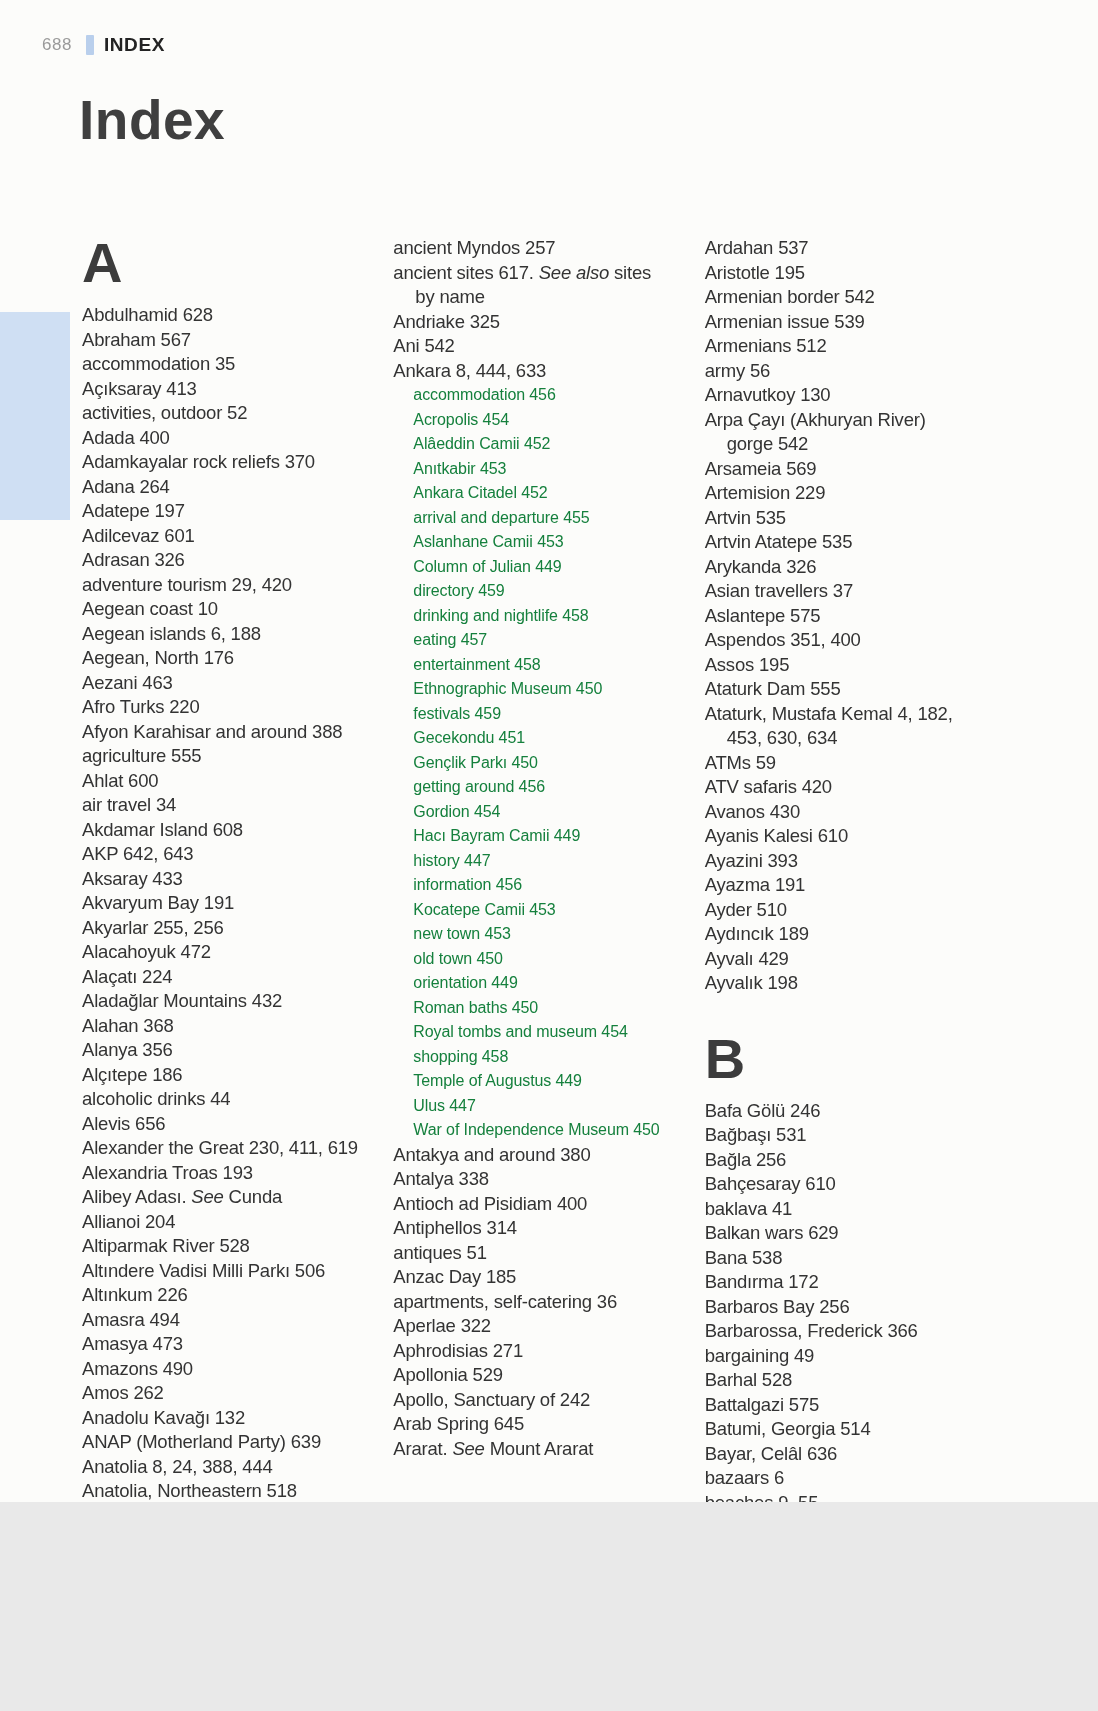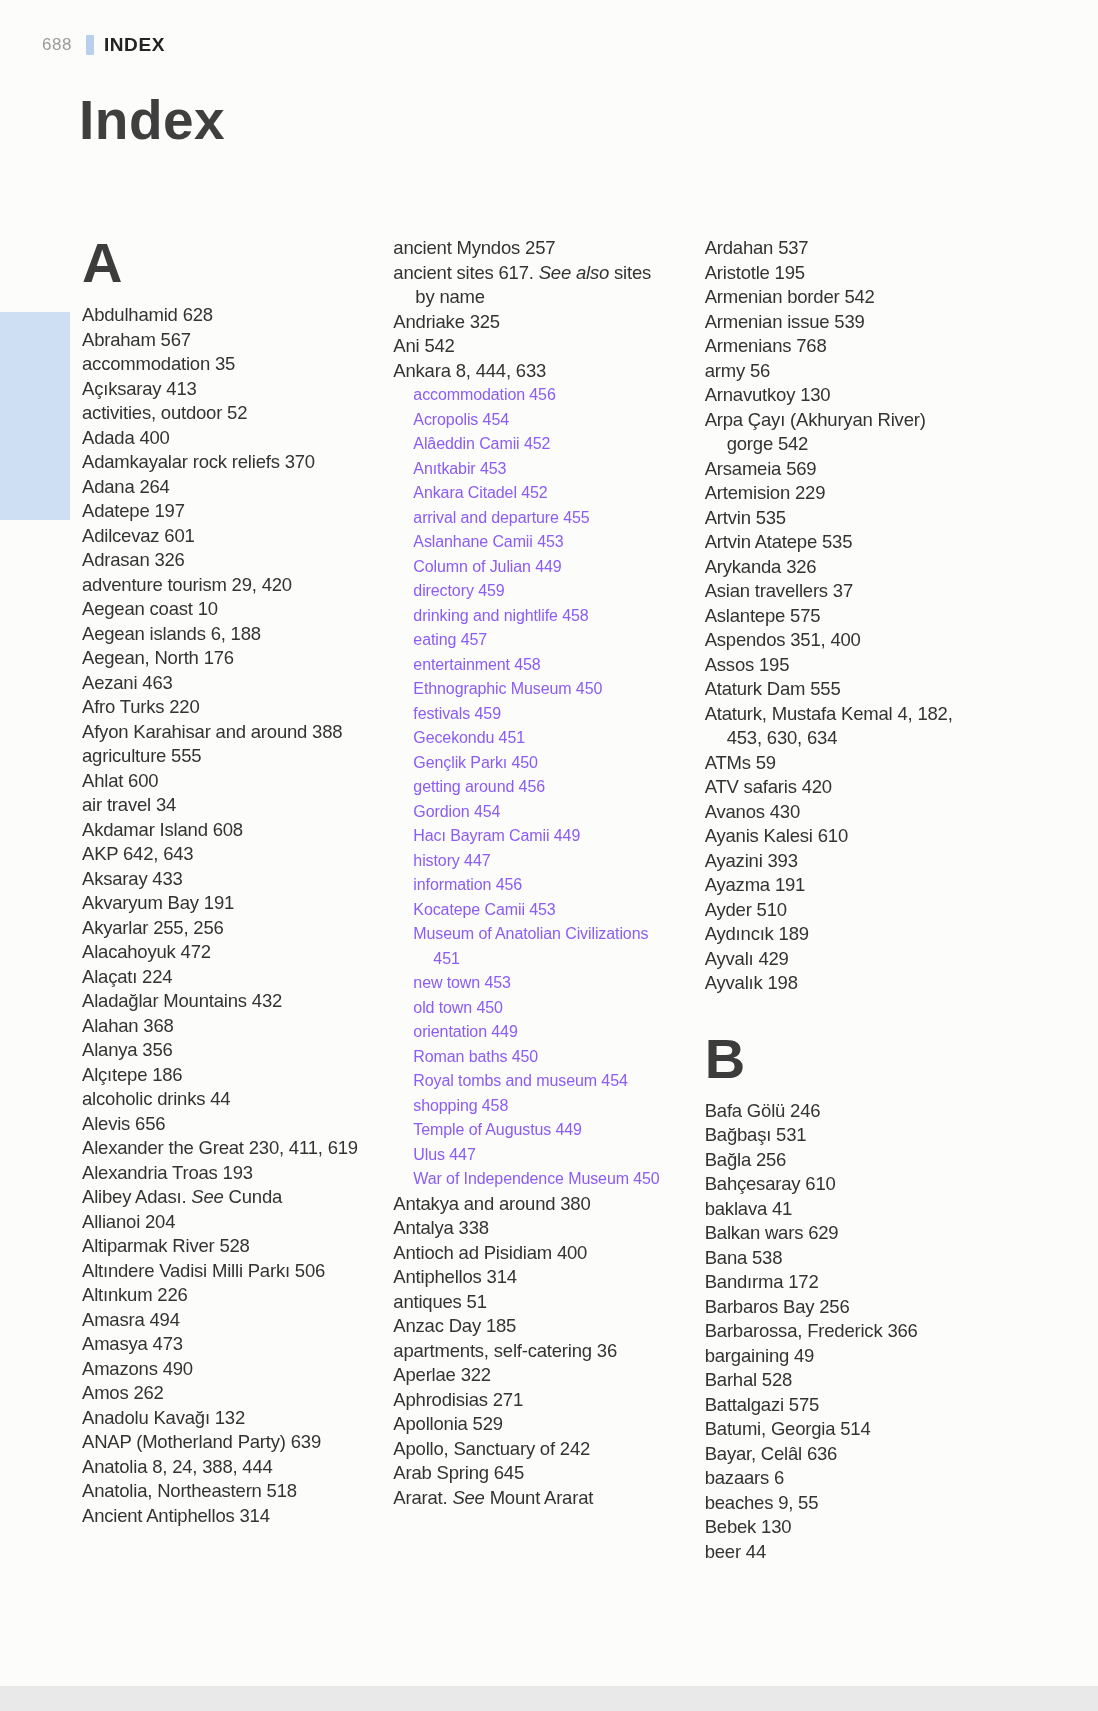--- a/index.html
+++ b/index.html
@@ -1,18 +1,18 @@
 <!DOCTYPE html>
 <html style="--accent-blue: #b9cfec; --tab-blue: #cfdff3;"><head>
 <meta charset="utf-8">
 <style>
   html,body { margin:0; padding:0; background:#e9e9e9; }
   .page {
     position:relative;
-    width:1098px; height:1686px;
+    width:1098px; height:1502px;
     margin:0 auto;
     background:#fcfcfa;
     font-family:"Liberation Sans", sans-serif;
     color:#333;
     overflow:hidden;
   }
   .edge-tab {
     position:absolute; left:0; top:312px;
     width:70px; height:208px;
     background:var(--tab-blue,#cfdff3);
@@ -41,21 +41,21 @@
     font-size:56px; line-height:0.95; font-weight:bold;
     color:#3c3c3c; margin:0 0 14px 0;
   }
   .letter.gap-above { margin-top:36px; }
   .entry {
     font-size:18.5px; line-height:24.5px; color:#333;
     letter-spacing:-0.2px;
     padding-left:22px; text-indent:-22px;
   }
   .sub {
-    font-size:16px; line-height:24.5px; color:#8b5cf6;
+    font-size:16px; line-height:24.5px; color:#15803d;
     letter-spacing:-0.1px;
     padding-left:40px; text-indent:-20px;
   }
   .entry i, .sub i { }
 </style>
 </head>
 <body>
 
 <div class="page">
   <div class="edge-tab"></div>
@@ -143,21 +143,20 @@
         <div class="sub">Ethnographic Museum 450</div>
         <div class="sub">festivals 459</div>
         <div class="sub">Gecekondu 451</div>
         <div class="sub">Gençlik Parkı 450</div>
         <div class="sub">getting around 456</div>
         <div class="sub">Gordion 454</div>
         <div class="sub">Hacı Bayram Camii 449</div>
         <div class="sub">history 447</div>
         <div class="sub">information 456</div>
         <div class="sub">Kocatepe Camii 453</div>
-        <div class="sub">Museum of Anatolian Civilizations<br>451</div>
         <div class="sub">new town 453</div>
         <div class="sub">old town 450</div>
         <div class="sub">orientation 449</div>
         <div class="sub">Roman baths 450</div>
         <div class="sub">Royal tombs and museum 454</div>
         <div class="sub">shopping 458</div>
         <div class="sub">Temple of Augustus 449</div>
         <div class="sub">Ulus 447</div>
         <div class="sub">War of Independence Museum 450</div>
         <div class="entry">Antakya and around 380</div>
@@ -172,21 +171,21 @@
         <div class="entry">Apollonia 529</div>
         <div class="entry">Apollo, Sanctuary of 242</div>
         <div class="entry">Arab Spring 645</div>
         <div class="entry">Ararat. <i>See</i> Mount Ararat</div>
       </div>
     <div class="col">
         <div class="entry">Ardahan 537</div>
         <div class="entry">Aristotle 195</div>
         <div class="entry">Armenian border 542</div>
         <div class="entry">Armenian issue 539</div>
-        <div class="entry">Armenians 768</div>
+        <div class="entry">Armenians 512</div>
         <div class="entry">army 56</div>
         <div class="entry">Arnavutkoy 130</div>
         <div class="entry">Arpa Çayı (Akhuryan River)<br>gorge 542</div>
         <div class="entry">Arsameia 569</div>
         <div class="entry">Artemision 229</div>
         <div class="entry">Artvin 535</div>
         <div class="entry">Artvin Atatepe 535</div>
         <div class="entry">Arykanda 326</div>
         <div class="entry">Asian travellers 37</div>
         <div class="entry">Aslantepe 575</div>

